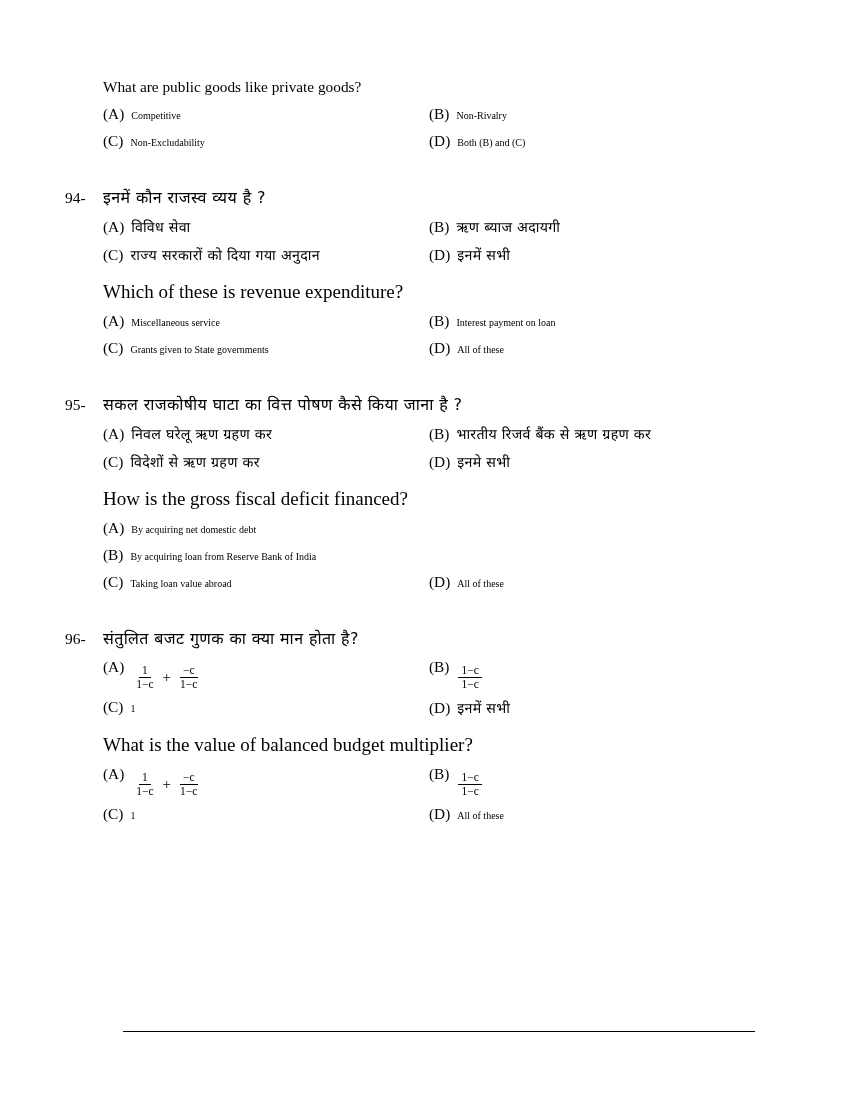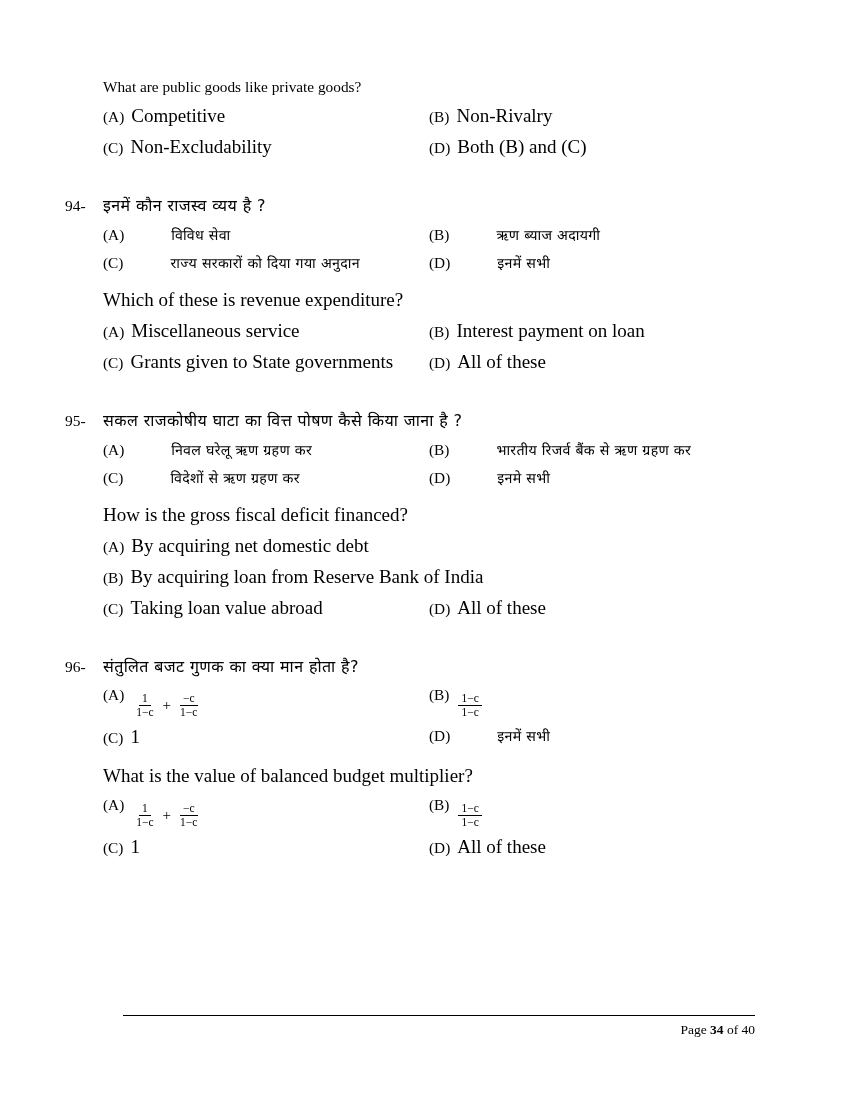--- a/index.html
+++ b/index.html
@@ -61,25 +61,24 @@
   .opt-label {
     flex: 0 0 auto;
     margin-right: 7px;
     font-family: "Liberation Serif", serif;
     font-size: 15.3px;
   }
   .opt-text-hi {
     font-family: "DejaVu Sans", sans-serif;
     font-size: 14.2px;
     letter-spacing: 0.3px;
-    margin-left: 40px;
   }
   .opt-text-en {
     font-family: "Liberation Serif", serif;
-    font-size: 19px;
+    font-size: 10px;
   }
   .en-stem {
     padding-left: 38px;
     margin-top: 17px;
     font-family: "Liberation Serif", serif;
     font-size: 19px;
   }
   .gap-lg { height: 30px; }
 
   
@@ -343,21 +342,15 @@
       </div>
       <div class="opt half">
         <span class="opt-label">(D)</span>
         <span class="opt-text-en">All of these</span>
       </div>
     </div>
   </div>
 
   <div class="footer">
     <div class="footer-rule"></div>
-    <div class="footer-text">
-      <span>Page</span>
-      <b>34</b>
-      <span>of</span>
-      <span>40</span>
-    </div>
   </div>
 
 </div>
 
 </body></html>

